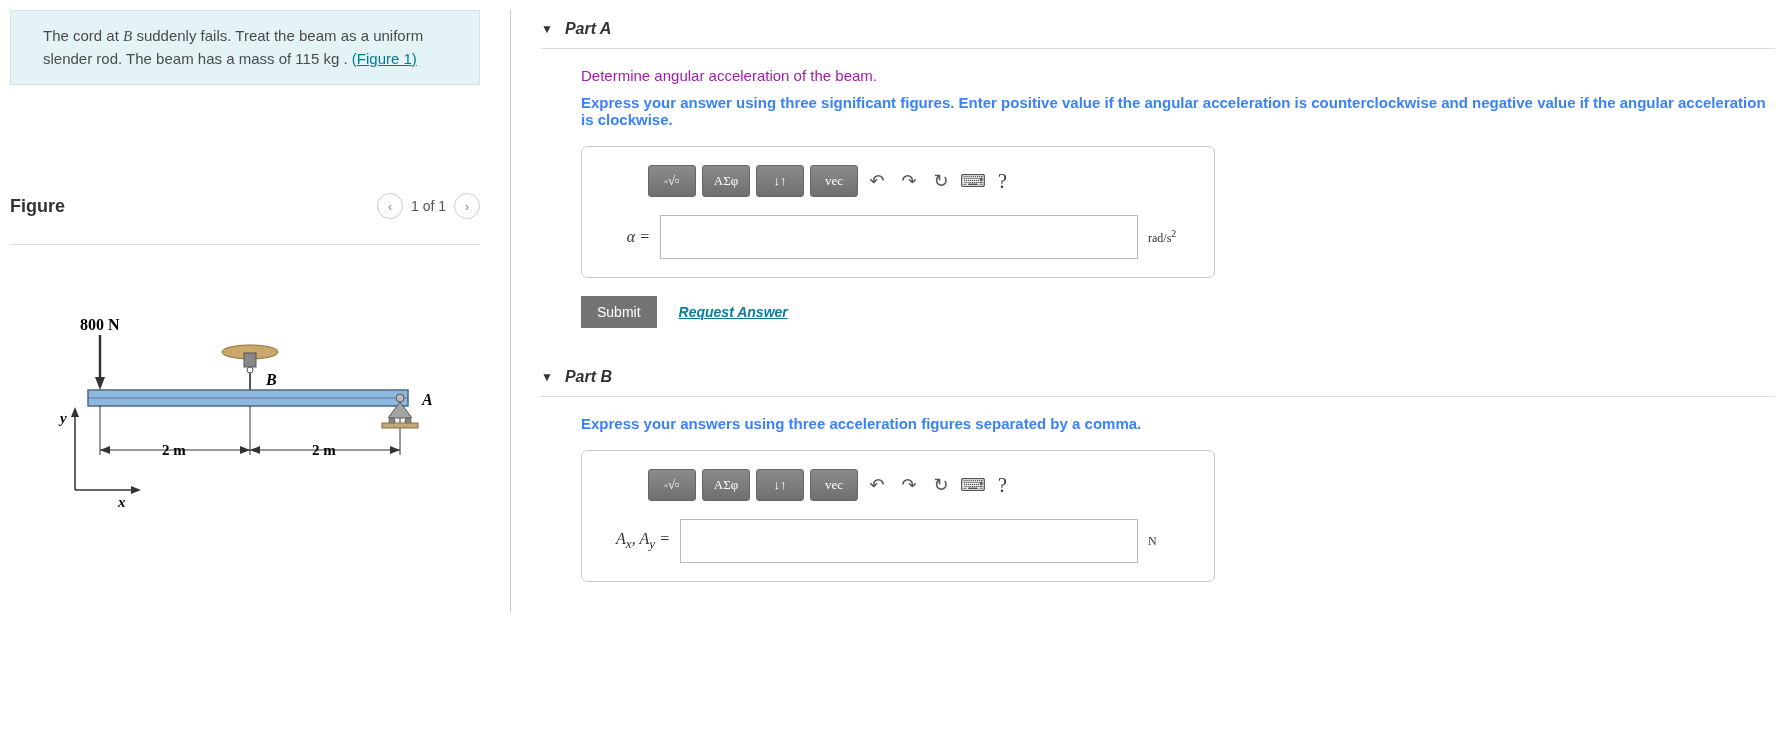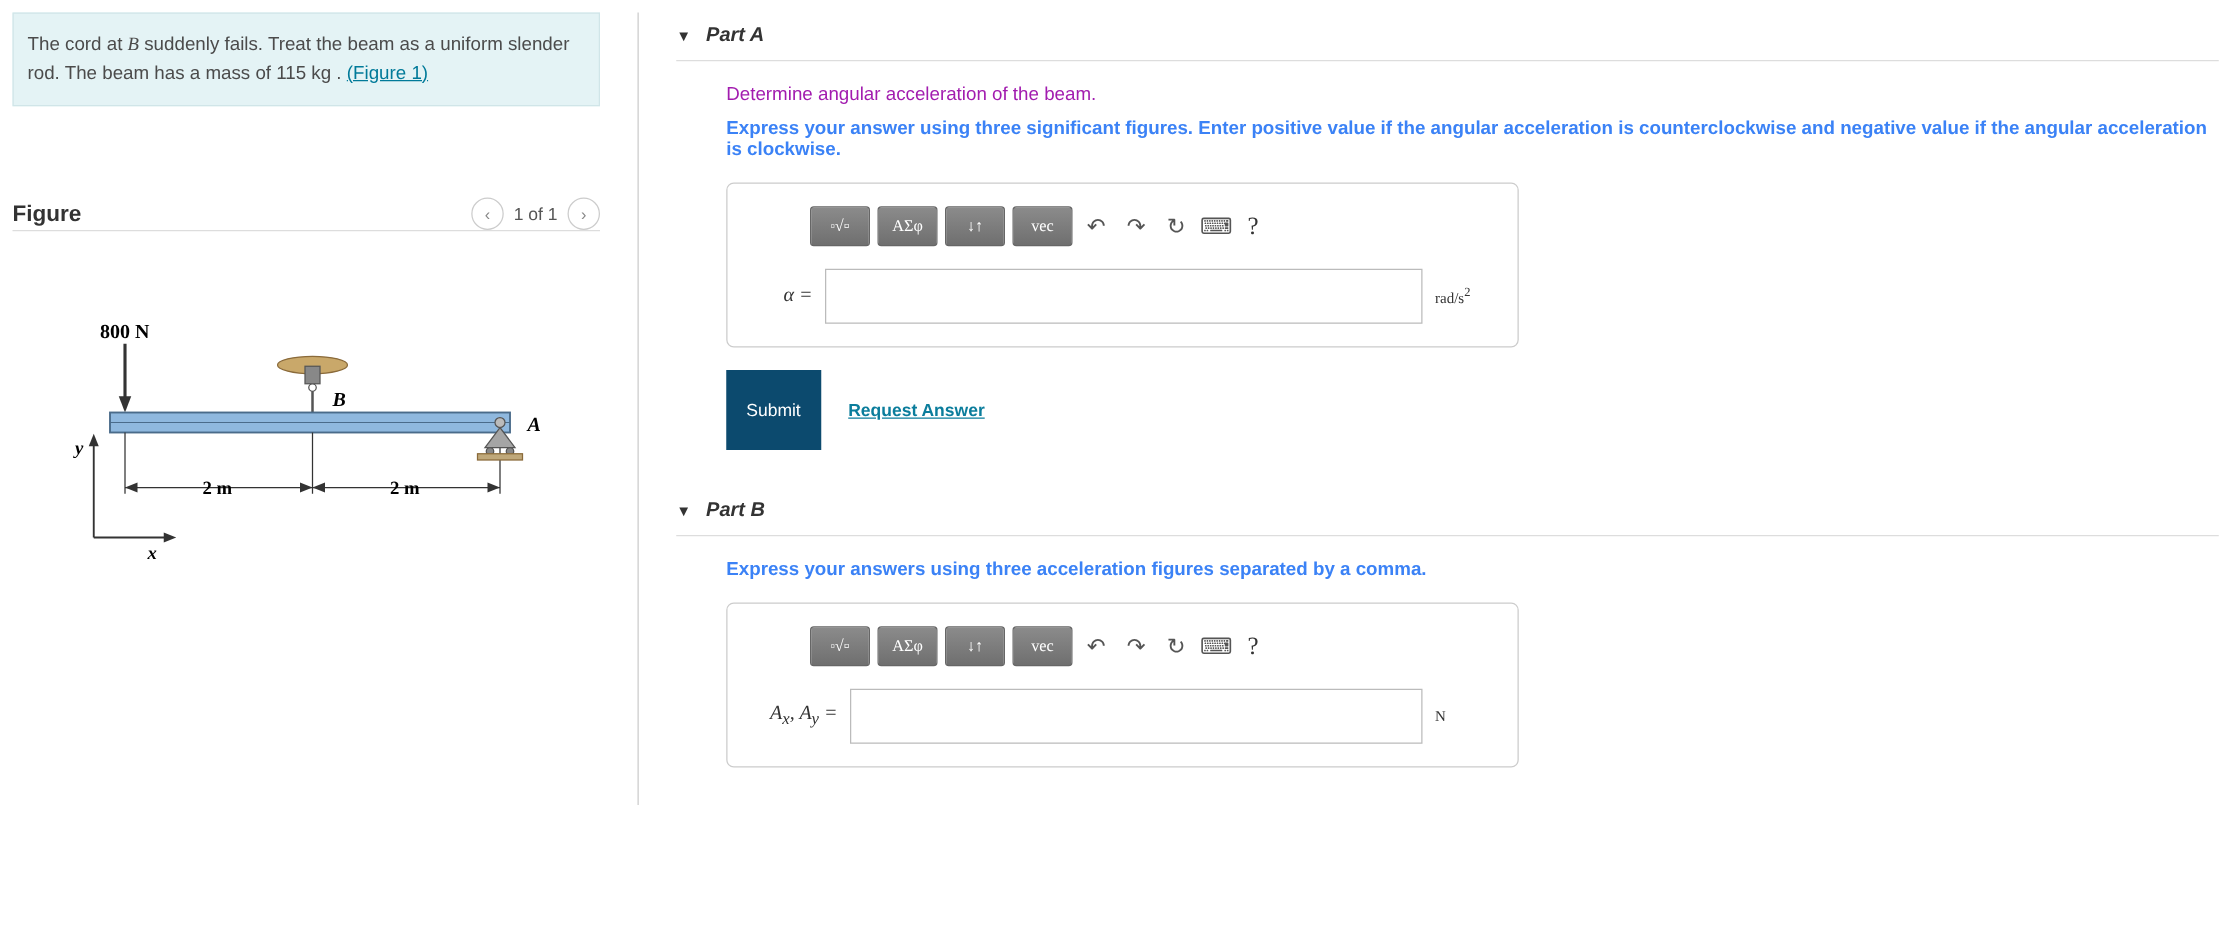--- a/index.html
+++ b/index.html
@@ -19,33 +19,33 @@
   flex-shrink: 0;
 }
 .right-col {
   flex: 1;
   border-left: 1px solid #ccc;
   padding-left: 30px;
 }
 .problem-box {
   background: #e4f3f5;
   border: 1px solid #d0e5e8;
-  padding: 14px 11px;
+  padding: 14px 32px;
   color: #4b4b4b;
   line-height: 1.5;
 }
 .problem-box .italic { font-style: italic; font-family: 'Times New Roman', serif; }
 .link { color: #007a99; text-decoration: underline; cursor: pointer; }
 .figure-header {
   display: flex;
   justify-content: space-between;
   align-items: center;
-  margin-top: 73px;
+  margin-top: 108px;
   border-bottom: 1px solid #ddd;
-  padding-bottom: 0;
+  padding-bottom: 25px;
 }
 .figure-header h3 { margin: 0; font-size: 18px; font-weight: bold; color: #333; }
 .pager { display: flex; align-items: center; gap: 8px; font-size: 14px; color: #555; }
 .pager-btn {
   width: 24px; height: 24px; border: 1px solid #ccc; border-radius: 50%;
   display: inline-flex; align-items: center; justify-content: center;
   color: #888; cursor: pointer; background: #fff; font-size: 13px;
 }
 .figure-area { margin-top: 60px; font-weight: bold; }
 
@@ -89,24 +89,24 @@
 }
 .answer-row { display: flex; align-items: center; gap: 10px; }
 .var-label { font-family: 'Times New Roman', serif; font-style: italic; font-size: 16px; width: 52px; text-align: right; white-space: nowrap;}
 .answer-input {
   flex: 1; height: 34px; border: 1px solid #bbb; padding: 4px 8px;
   background: #fff; font-size: 14px;
 }
 .unit-label { font-family: 'Times New Roman', serif; font-size: 12px; min-width: 50px; }
 .submit-row { margin-top: 18px; padding-left: 0px; display:flex; align-items:center; gap: 22px;}
 .submit-btn {
-  background: #0c4a6e; color: #fff; border: none; padding: 24px 16px;
+  background: #737373; color: #fff; border: none; padding: 8px 16px;
   font-size: 14px; cursor: pointer;
 }
-.req-link { color: #0b7d9c; text-decoration: underline; font-weight: bold; cursor: pointer; font-size:14px;}
+.req-link { color: #0b7d9c; text-decoration: underline; font-weight: bold; cursor: pointer; font-size:14px;font-style:italic;}
 svg { display: block; }
 </style>
 </head>
 <body>
 
 <div class="container">
   <div class="left-col">
     <div class="problem-box">
       <span>The cord at </span><span class="italic">B</span><span> suddenly fails. Treat the beam as a uniform slender rod. The beam has a mass of 115 </span><span>kg</span><span> . </span><span class="link">(Figure 1)</span>
     </div>

